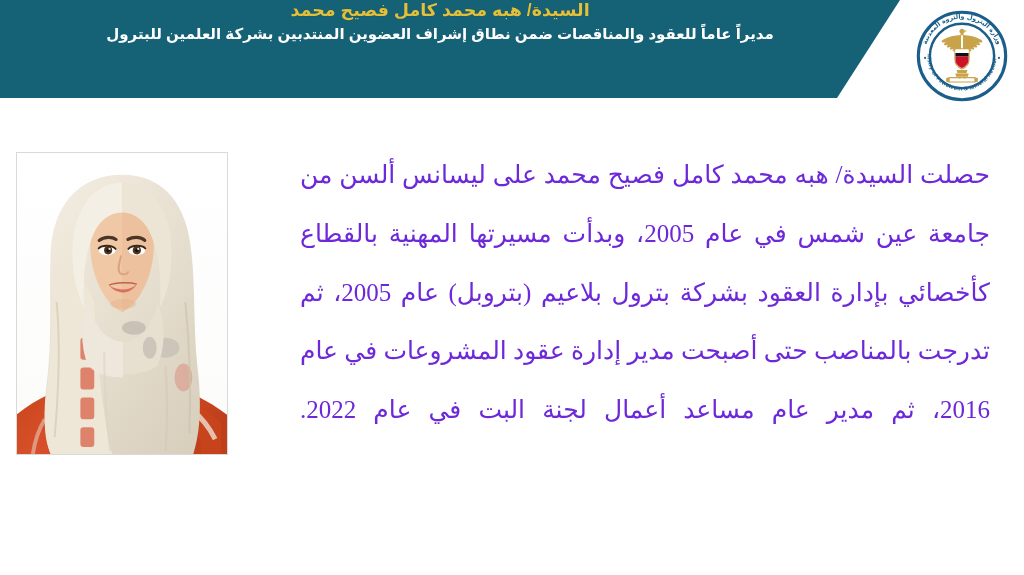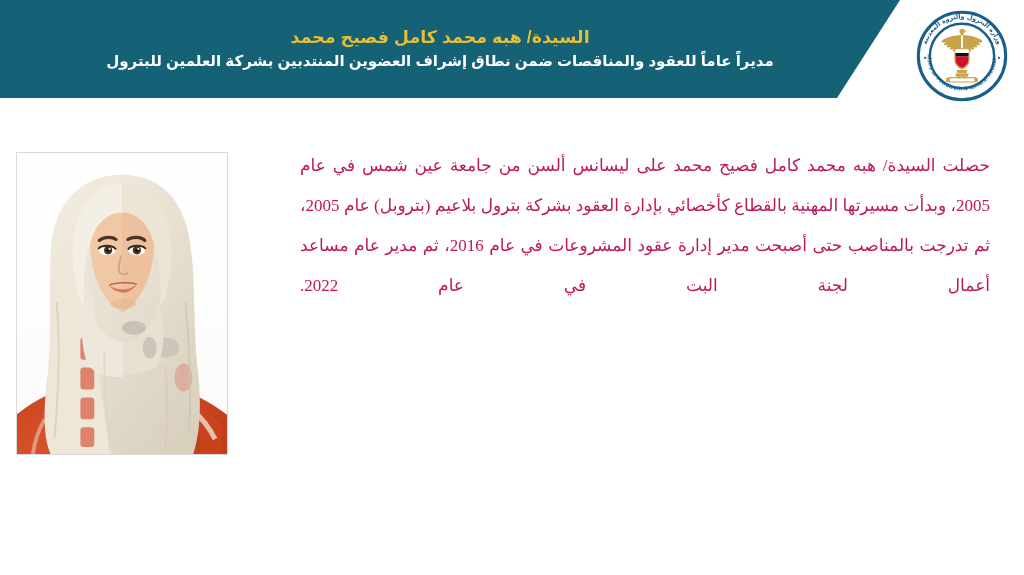--- a/index.html
+++ b/index.html
@@ -40,21 +40,21 @@
   .header-text-wrap {
     position: absolute;
     left: 0;
     top: 0;
     width: 880px;
     height: 98px;
     z-index: 3;
     display: flex;
     flex-direction: column;
     align-items: center;
-    justify-content: center;
+    justify-content: flex-start;
     gap: 2px;
     pointer-events: none;
   }
   .header-title {
     color: #e3c03a;
     font-size: 17.5px;
     font-weight: bold;
     line-height: 1.25;
     text-align: center;
     direction: rtl;
@@ -108,22 +108,22 @@
     position: absolute;
     right: 34px;
     top: 146px;
     width: 690px;
     z-index: 2;
   }
   .bio-text {
     direction: rtl;
     text-align: justify;
     text-align-last: justify;
-    color: #be185d;
-    font-size: 17px;
+    color: #6d28d9;
+    font-size: 25px;
     line-height: 2.35;
     font-family: "Liberation Serif", "DejaVu Serif", serif;
     font-weight: 400;
     margin: 0;
   }
 </style>
 </head>
 <body>
 
 <div class="slide">

